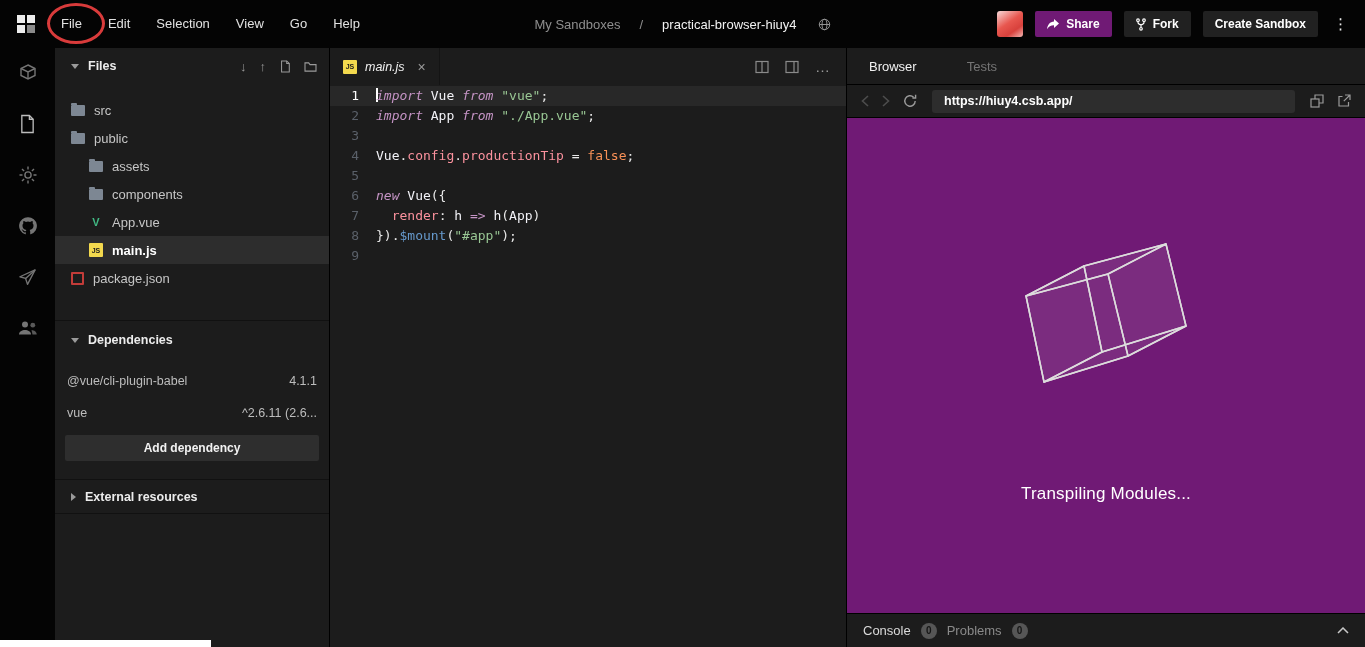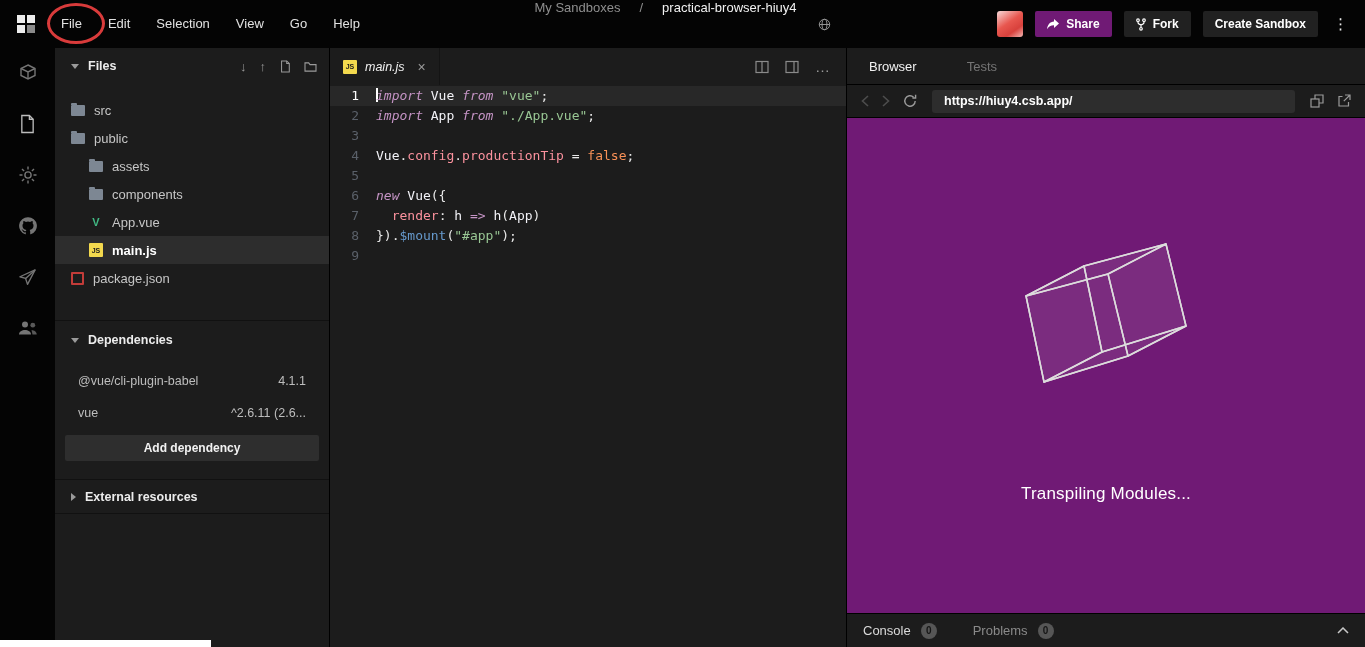--- a/index.html
+++ b/index.html
@@ -6,21 +6,21 @@
   html,body{width:1365px;height:647px;}
   body{font-family:"Liberation Sans",sans-serif;background:#040404;overflow:hidden;}
   .app{position:relative;width:1365px;height:647px;display:flex;flex-direction:column;background:#040404;color:#e8e8e8;}
 
   
   .header{height:48px;flex:0 0 48px;display:flex;align-items:center;position:relative;background:#040404;}
   .logo{width:24px;height:24px;margin:0 10px 0 14px;display:flex;align-items:center;justify-content:center;cursor:pointer;}
   .menu{display:flex;align-items:center;}
   .menu-item{padding:0 13px;font-size:13px;color:#e2e2e2;line-height:48px;cursor:pointer;}
   .annotation{position:absolute;left:47px;top:3px;width:58px;height:41px;border:3px solid #d93b3b;border-radius:50%;pointer-events:none;}
-  .breadcrumb{position:absolute;left:50%;top:0;transform:translateX(-50%);height:48px;display:flex;gap:19px;font-size:13px;white-space:nowrap;}
+  .breadcrumb{position:absolute;left:50%;top:0;transform:translateX(-50%);height:48px;display:flex;align-items:center;gap:19px;font-size:13px;white-space:nowrap;}
   .bc-parent{color:#8f8f8f;cursor:pointer;}
   .bc-sep{color:#8f8f8f;}
   .bc-title{color:#f2f2f2;font-weight:500;}
   .globe{display:flex;align-items:center;margin-left:2px;}
   .actions{margin-left:auto;display:flex;align-items:center;gap:12px;padding-right:14px;}
   .avatar{width:26px;height:26px;border-radius:3px;background:linear-gradient(145deg,#f7d9d9 0%,#e8574f 45%,#d8413c 72%,#f3b8b4 100%);cursor:pointer;}
   .btn{display:inline-flex;align-items:center;gap:7px;height:26px;padding:0 12px;border:none;border-radius:2px;font-family:inherit;font-size:12px;font-weight:700;color:#fff;cursor:pointer;white-space:nowrap;}
   .btn.share{background:#701a75;}
   .btn.dark{background:#212121;justify-content:space-between;}
   .kebab{font-size:15px;color:#e8e8e8;padding:0 3px;cursor:pointer;}
@@ -43,21 +43,21 @@
   .trow.sel{background:#2d2d2d;color:#fff;font-weight:700;}
   .ficon{flex:0 0 auto;display:inline-flex;align-items:center;justify-content:center;}
   .ficon.folder{width:14px;height:11px;background:#7d8793;border-radius:1px;position:relative;margin-top:1px;}
   .ficon.folder::before{content:"";position:absolute;top:-2px;left:0;width:6px;height:2px;background:#7d8793;border-radius:1px 1px 0 0;}
   .ficon.js{width:14px;height:14px;background:#f3d94e;color:#1b1b1b;font-size:7px;font-weight:700;border-radius:1px;}
   .ficon.vue{width:14px;height:14px;color:#41b883;font-size:11px;font-weight:700;}
   .ficon.npm{width:13px;height:13px;border:2px solid #c23c39;border-radius:1px;}
   .deps-wrap{border-bottom:1px solid #111;display:flex;flex-direction:column;}
   .deps-head{height:38px;}
   .deps-list{padding-top:6px;}
-  .dep-row{height:32px;display:flex;align-items:center;justify-content:space-between;padding:0 23px;font-size:12.5px;color:#bdbdbd;cursor:default;}
+  .dep-row{height:32px;display:flex;align-items:center;justify-content:space-between;padding:0 12px;font-size:12.5px;color:#bdbdbd;cursor:default;}
   .add-dep{flex:0 0 26px;height:26px;margin:6px 10px 18px;border:none;border-radius:2px;background:#2e2e2e;color:#f2f2f2;font-family:inherit;font-size:12px;font-weight:700;cursor:pointer;}
   .ext-head{height:34px;border-bottom:1px solid #111;}
 
   
   .editor{flex:1;min-width:0;background:#1c1c1c;border-right:1px solid #000;display:flex;flex-direction:column;overflow:hidden;}
   .tabbar{height:37px;flex:0 0 37px;display:flex;align-items:center;}
   .tab{height:100%;display:flex;align-items:center;gap:8px;padding:0 13px;border-right:1px solid #141414;cursor:pointer;}
   .tab-label{font-size:12.5px;font-style:italic;color:#f0f0f0;}
   .tab-close{color:#9a9a9a;font-size:14px;margin-left:5px;cursor:pointer;}
   .tab-actions{margin-left:auto;display:flex;align-items:center;gap:16px;padding-right:15px;color:#9a9a9a;}
@@ -85,21 +85,21 @@
   .ptab{font-size:13px;color:#757575;cursor:pointer;}
   .ptab.active{color:#f2f2f2;}
   .pnav{height:33px;flex:0 0 33px;display:flex;align-items:center;gap:13px;padding:0 14px;border-bottom:1px solid #000;}
   .nav-ico{display:flex;align-items:center;cursor:pointer;}
   .urlbar{flex:1;height:23px;background:#2d2d2d;border-radius:3px;display:flex;align-items:center;padding:0 12px;font-size:12.5px;font-weight:700;color:#fdfdfd;cursor:text;margin:0 2px;overflow:hidden;white-space:nowrap;}
   .pcontent{flex:1;background:#701a75;display:flex;flex-direction:column;align-items:center;overflow:hidden;}
   .cube{margin-top:116px;}
   .status{margin-top:92px;font-size:17px;color:#fff;letter-spacing:.2px;}
   .console-bar{height:34px;flex:0 0 34px;display:flex;align-items:center;gap:10px;padding:0 16px;border-top:1px solid #000;background:#1c1c1c;}
   .cb-label{font-size:13px;color:#dadada;cursor:pointer;}
-  .cb-label.dim{color:#8a8a8a;margin-left:26px;}
+  .cb-label.dim{color:#8a8a8a;}
   .badge{width:16px;height:16px;border-radius:50%;background:#565656;color:#151515;font-size:10px;font-weight:700;display:inline-flex;align-items:center;justify-content:center;}
   .cb-chev{margin-left:auto;cursor:pointer;display:flex;}
   .hscroll{position:absolute;left:0;bottom:0;width:211px;height:7px;background:#ffffff;cursor:pointer;}
 </style>
 </head>
 <body>
 
 <div class="app">
 
   <div class="header">

